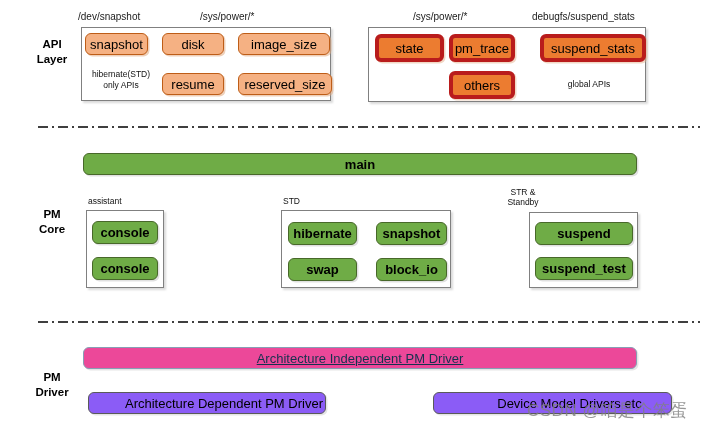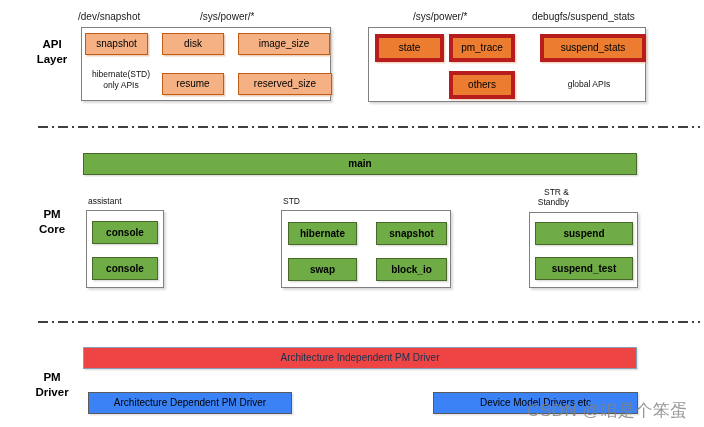--- a/index.html
+++ b/index.html
@@ -11,27 +11,27 @@
     position:absolute;left:26px;width:52px;text-align:center;font-weight:bold;
     font-size:11.5px;line-height:1.3;white-space:pre-line;color:#000;
   }
   .hdr{position:absolute;font-size:10px;color:#1a1a1a;white-space:nowrap;}
   .cont{
     position:absolute;background:#fff;border:1px solid #808080;
     box-shadow:1.5px 1.5px 2px rgba(0,0,0,0.15);
   }
   .bx{
     position:absolute;display:flex;align-items:center;justify-content:center;
-    font-size:10px;line-height:1;white-space:nowrap;
+    font-size:13px;line-height:1;white-space:nowrap;border-radius:6px;
   }
   .obL{background:#F5B183;border:1px solid #BE5D17;box-shadow:1.5px 1.5px 0 rgba(224,170,130,0.55);}
   .obD{background:#EC7C30;border:4px solid #b91c1c;box-shadow:1.5px 1.5px 0 rgba(228,178,140,0.5);}
   .gb{background:#6FAC46;border:1px solid #48682A;box-shadow:1.5px 1.5px 0 rgba(0,0,0,0.12);font-weight:bold;}
-  .bluebar{background:#ef4444;border:1px solid #879EB4;color:#16324F;box-shadow:1.5px 1.5px 0 rgba(0,0,0,0.10);}
-  .graybx{background:#3b82f6;border:1px solid #5A5A5A;box-shadow:1.5px 1.5px 0 rgba(0,0,0,0.10);}
+  .bluebar{background:#ec4899;border:1px solid #879EB4;color:#16324F;box-shadow:1.5px 1.5px 0 rgba(0,0,0,0.10);text-decoration:underline;}
+  .graybx{background:#8b5cf6;border:1px solid #5A5A5A;box-shadow:1.5px 1.5px 0 rgba(0,0,0,0.10);padding-left:34px;}
   .note{position:absolute;font-size:8.5px;line-height:1.35;text-align:center;white-space:pre-line;color:#111;}
   .gtitle{position:absolute;font-size:8.5px;line-height:1.2;white-space:pre-line;color:#111;}
   .dash{
     position:absolute;left:38px;width:662px;height:2px;
     background:repeating-linear-gradient(90deg,#3f3f3f 0 10px,transparent 10px 14px,#3f3f3f 14px 16px,transparent 16px 20px);
   }
   .wm{
     position:absolute;left:527px;top:399px;z-index:6;font-size:17px;
     color:rgba(128,128,128,0.82);white-space:nowrap;letter-spacing:0.5px;
   }
@@ -77,21 +77,21 @@
   <div class="bx gb" style="left:92px;top:221px;width:64px;height:21px">console</div>
   <div class="bx gb" style="left:92px;top:257px;width:64px;height:21px">console</div>
 
   <div class="gtitle" style="left:283px;top:196px">STD</div>
   <div class="cont" style="left:281px;top:210px;width:168px;height:76px"></div>
   <div class="bx gb" style="left:288px;top:222px;width:67px;height:21px">hibernate</div>
   <div class="bx gb" style="left:376px;top:222px;width:69px;height:21px">snapshot</div>
   <div class="bx gb" style="left:288px;top:258px;width:67px;height:21px">swap</div>
   <div class="bx gb" style="left:376px;top:258px;width:69px;height:21px">block_io</div>
 
-  <div class="gtitle" style="left:529px;top:187px;width:40px;text-align:right">STR &amp;
+  <div class="gtitle" style="left:503px;top:187px;width:40px;text-align:center">STR &amp;
 Standby</div>
   <div class="cont" style="left:529px;top:212px;width:107px;height:74px"></div>
   <div class="bx gb" style="left:535px;top:222px;width:96px;height:21px">suspend</div>
   <div class="bx gb" style="left:535px;top:257px;width:96px;height:21px">suspend_test</div>
 
   <div class="dash" style="top:321px"></div>
 
   <div class="sideLabel" style="top:370px">PM
 Driver</div>
 

